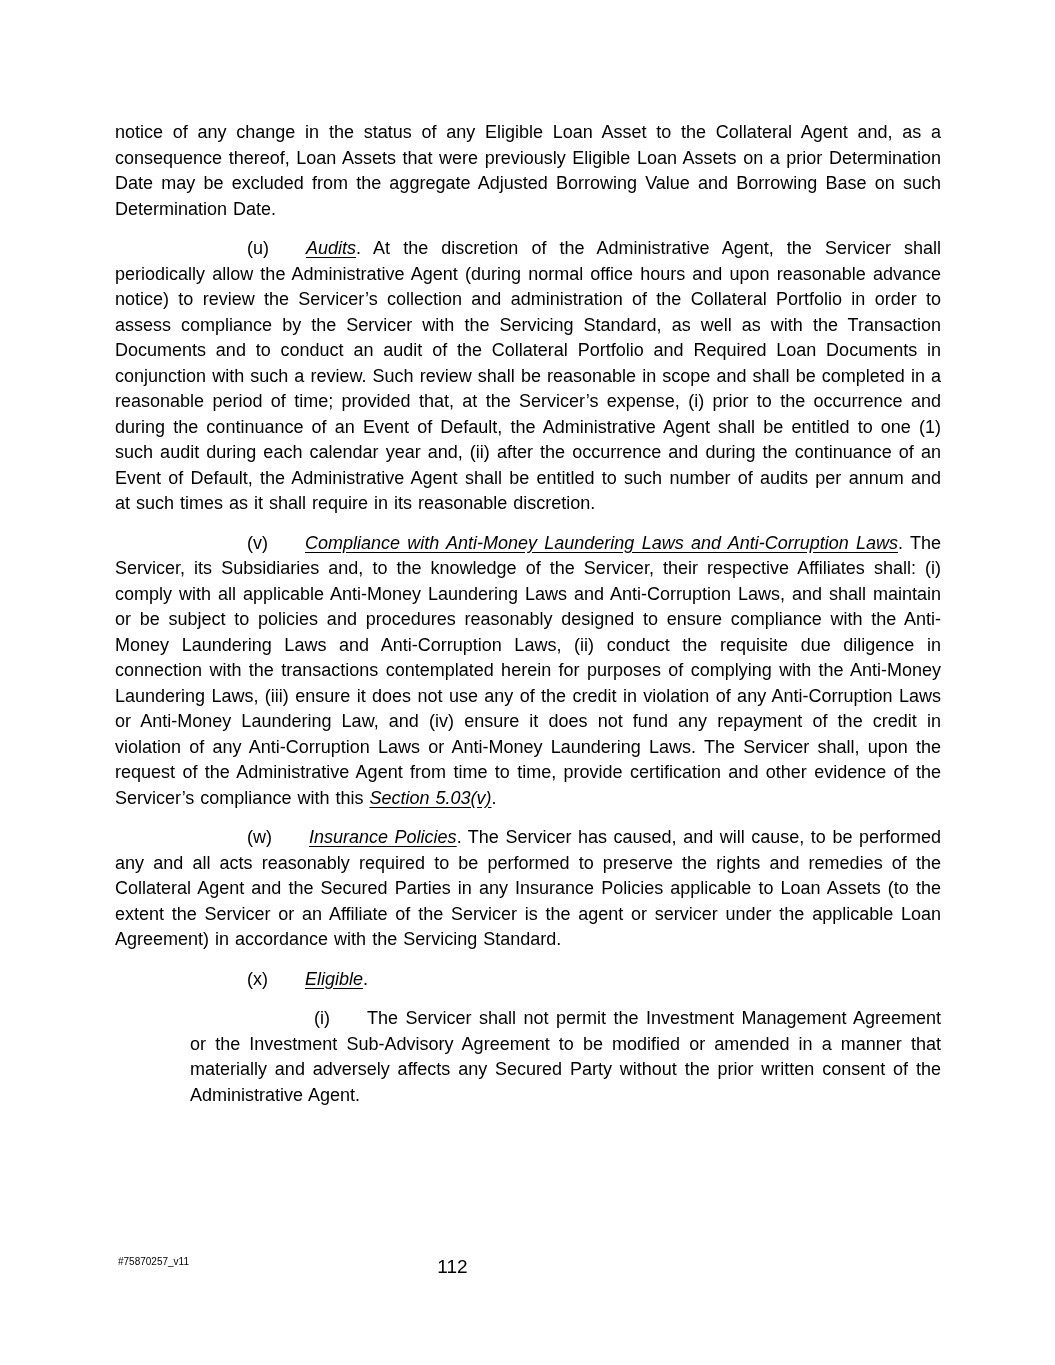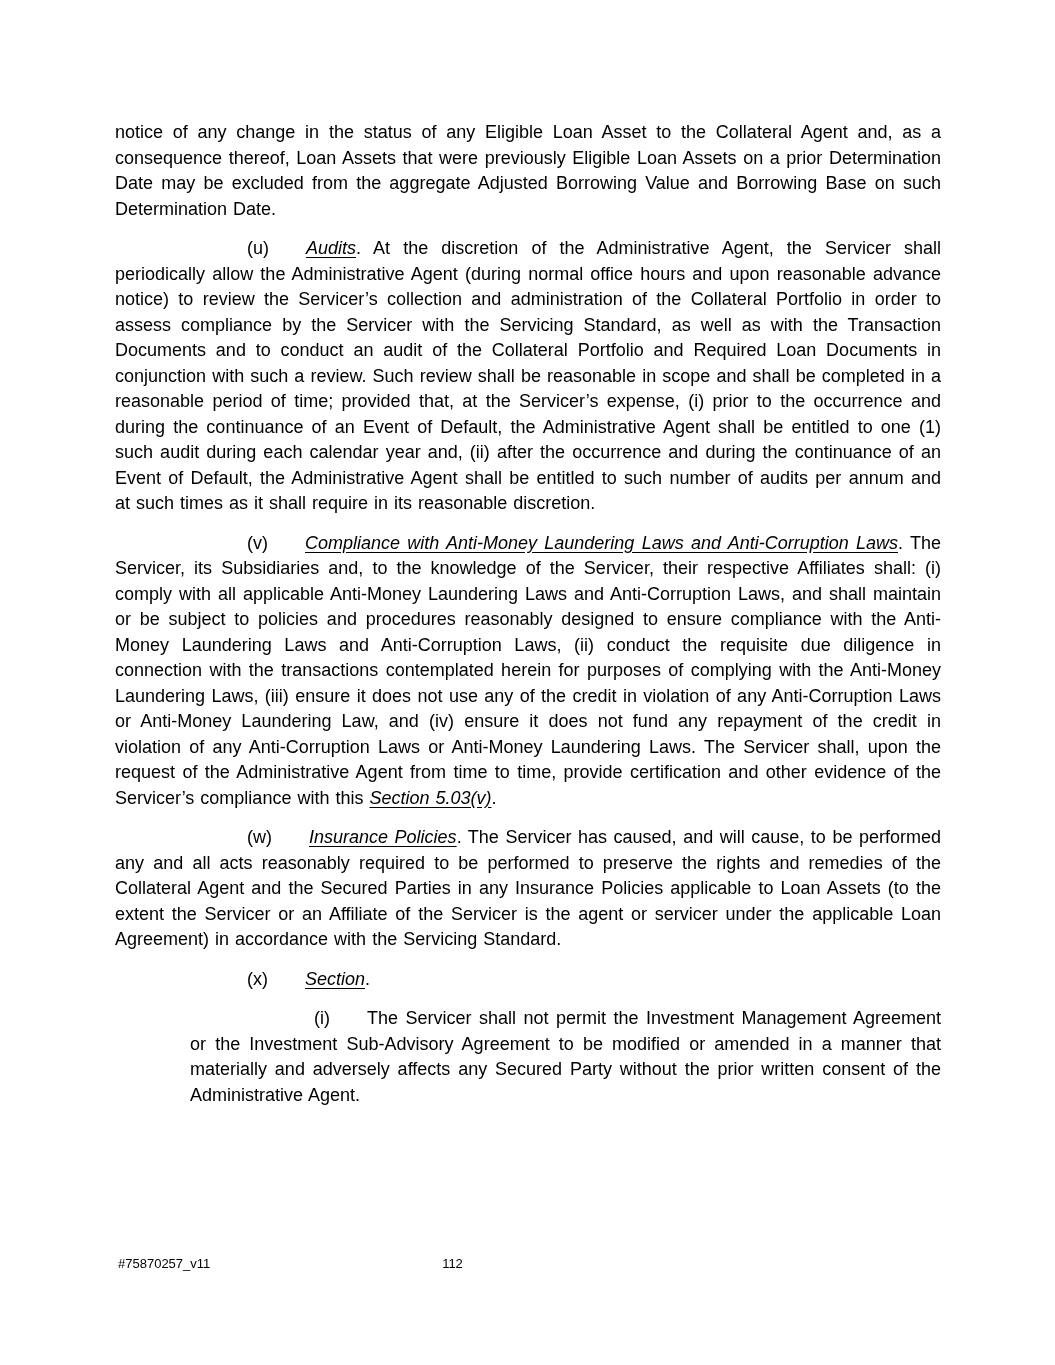--- a/index.html
+++ b/index.html
@@ -27,44 +27,44 @@
   .para.sub {
     margin-left: 75px;
     width: 751px;
     text-indent: 124px;
   }
   .tab { display: inline-block; width: 37px; }
   .u { text-decoration: underline; text-underline-offset: 3px; font-style: italic; }
   .footer-id {
     position: absolute;
     left: 118px; top: 1256px;
-    font-size: 13px;
+    font-size: 10px;
   }
   .footer-page {
     position: absolute;
     left: 0; top: 1256px;
     width: 905px;
     text-align: center;
-    font-size: 13px;
+    font-size: 19px;
   }
 </style>
 </head>
 <body>
 
 <div class="content">
 
   <p class="para"><span>notice of any change in the status of any Eligible Loan Asset to the Collateral Agent and, as a consequence thereof, Loan Assets that were previously Eligible Loan Assets on a prior Determination Date may be excluded from the aggregate Adjusted Borrowing Value and Borrowing Base on such Determination Date.</span></p>
 
   <p class="para lettered"><span class="label">(u)</span><span class="tab"></span><span class="u">Audits</span><span>.  At the discretion of the Administrative Agent, the Servicer shall periodically allow the Administrative Agent (during normal office hours and upon reasonable advance notice) to review the Servicer’s collection and administration of the Collateral Portfolio in order to assess compliance by the Servicer with the Servicing Standard, as well as with the Transaction Documents and to conduct an audit of the Collateral Portfolio and Required Loan Documents in conjunction with such a review.  Such review shall be reasonable in scope and shall be completed in a reasonable period of time; provided that, at the Servicer’s expense, (i) prior to the occurrence and during the continuance of an Event of Default, the Administrative Agent shall be entitled to one (1) such audit during each calendar year and, (ii) after the occurrence and during the continuance of an Event of Default, the Administrative Agent shall be entitled to such number of audits per annum and at such times as it shall require in its reasonable discretion.</span></p>
 
   <p class="para lettered"><span class="label">(v)</span><span class="tab"></span><span class="u">Compliance with Anti-Money Laundering Laws and Anti-Corruption Laws</span><span>.  The Servicer, its Subsidiaries and, to the knowledge of the Servicer, their respective Affiliates shall: (i) comply with all applicable Anti-Money Laundering Laws and Anti-Corruption Laws, and shall maintain or be subject to policies and procedures reasonably designed to ensure compliance with the Anti-Money Laundering Laws and Anti-Corruption Laws, (ii) conduct the requisite due diligence in connection with the transactions contemplated herein for purposes of complying with the Anti-Money Laundering Laws, (iii) ensure it does not use any of the credit in violation of any Anti-Corruption Laws or Anti-Money Laundering Law, and (iv) ensure it does not fund any repayment of the credit in violation of any Anti-Corruption Laws or Anti-Money Laundering Laws.  The Servicer shall, upon the request of the Administrative Agent from time to time, provide certification and other evidence of the Servicer’s compliance with this </span><span class="u">Section 5.03(v)</span><span>.</span></p>
 
   <p class="para lettered"><span class="label">(w)</span><span class="tab"></span><span class="u">Insurance Policies</span><span>.  The Servicer has caused, and will cause, to be performed any and all acts reasonably required to be performed to preserve the rights and remedies of the Collateral Agent and the Secured Parties in any Insurance Policies applicable to Loan Assets (to the extent the Servicer or an Affiliate of the Servicer is the agent or servicer under the applicable Loan Agreement) in accordance with the Servicing Standard.</span></p>
 
-  <p class="para lettered"><span class="label">(x)</span><span class="tab"></span><span class="u">Section</span><span>.</span></p>
+  <p class="para lettered"><span class="label">(x)</span><span class="tab"></span><span class="u">Eligible</span><span>.</span></p>
 
 
   <p class="para sub"><span class="label">(i)</span><span class="tab"></span><span>The Servicer shall not permit the Investment Management Agreement or the Investment Sub-Advisory Agreement to be modified or amended in a manner that materially and adversely affects any Secured Party without the prior written consent of the Administrative Agent.</span></p>
 
 </div>
 
 <div class="footer-id">#75870257_v11</div>
 <div class="footer-page">112</div>
 
 </body></html>

